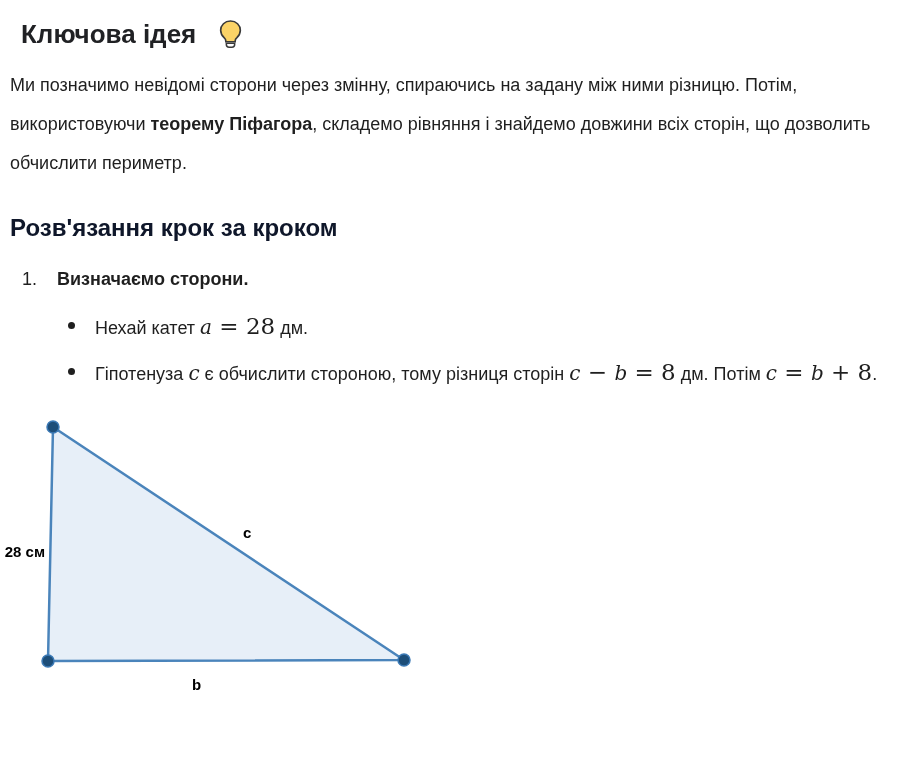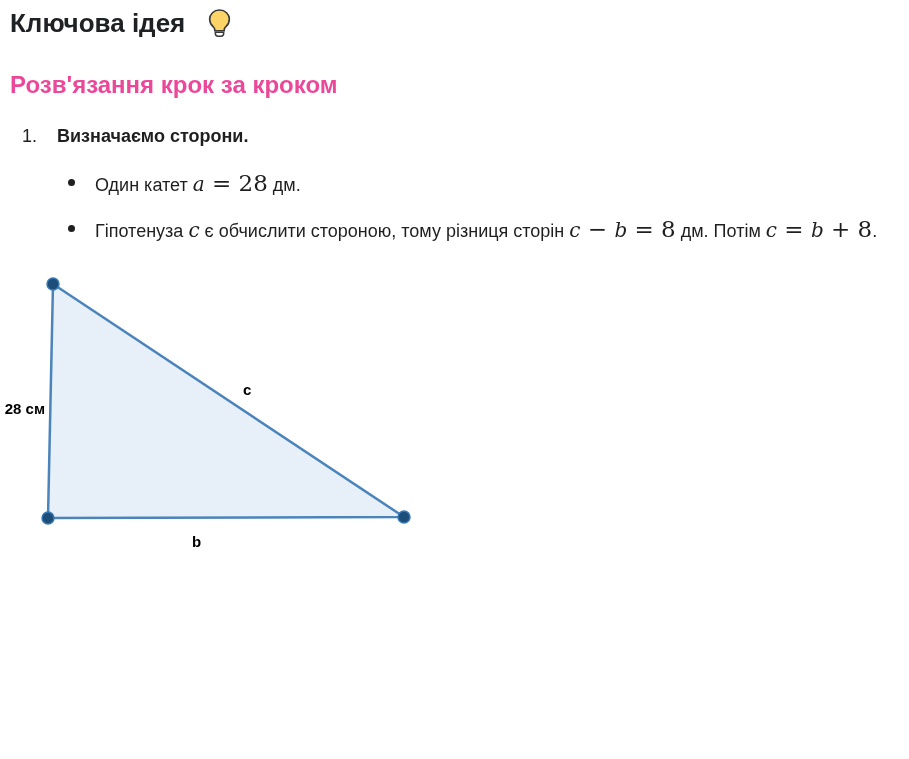--- a/index.html
+++ b/index.html
@@ -14,42 +14,42 @@
     font-family: "Liberation Sans", sans-serif;
     color: #1f1f1f;
   }
   .container {
     padding: 6px 10px 0 10px;
   }
   .key-idea-title {
     display: flex;
     align-items: center;
     gap: 22px;
-    margin: 0;
+    margin: 11px;
     font-size: 26px;
     font-weight: bold;
     line-height: 34px;
     color: #202124;
   }
   .bulb-icon svg { display: block; }
   .intro-paragraph {
     margin: 15px 0 0 0;
     max-width: 884px;
     font-size: 18px;
     line-height: 39px;
   }
   .b { font-weight: bold; }
   .m  { font-family: "DejaVu Serif", serif; font-size: 23px; }
   .mv { font-family: "DejaVu Serif", serif; font-size: 20px; font-style: italic; }
   .solution-heading {
     margin: 30px 0 0 0;
     font-size: 24px;
     font-weight: bold;
     line-height: 30px;
-    color: #ec4899;
+    color: #0f172a;
   }
   .steps {
     list-style: none;
     margin: 17px 0 0 0;
     padding: 0;
   }
   .step-row {
     display: flex;
     font-size: 18px;
     line-height: 39px;
@@ -101,34 +101,35 @@
   <h1 class="key-idea-title">
     <span>Ключова ідея</span>
     <span class="bulb-icon">
       <svg viewBox="0 0 24 28" width="25" height="29" aria-hidden="true">
         <path d="M12 1 C6.5 1 2.5 5 2.5 10 c0 3 1.5 5.4 3.3 7 1 .9 1.7 2 1.7 3.2 V21 h9 v-.8 c0-1.2 .6-2.3 1.7-3.2 1.8-1.6 3.3-4 3.3-7 0-5-4-9-9.5-9z" fill="#fbd367" stroke="#3a3a3a" stroke-width="1.6"></path>
         <path d="M8 22.5 h8 v1.2 a2.6 2.6 0 0 1 -2.6 2.6 h-2.8 a2.6 2.6 0 0 1 -2.6 -2.6 z" fill="#ffffff" stroke="#3a3a3a" stroke-width="1.5"></path>
       </svg>
     </span>
   </h1>
 
+  <p class="intro-paragraph"><span>Ми позначимо невідомі сторони через змінну, спираючись на задану між ними різницю. Потім, використовуючи </span><span class="b">теорему Піфагора</span><span>, складемо рівняння і знайдемо довжини всіх сторін, що дозволить обчислити периметр.</span></p>
 
   <h2 class="solution-heading">Розв'язання крок за кроком</h2>
 
   <ol class="steps">
     <li class="step-row">
       <span class="step-number">1.</span>
       <span class="step-title">Визначаємо сторони.</span>
     </li>
   </ol>
 
   <ul class="bullets">
     <li>
       <span class="bullet-dot"></span>
-      <span class="bullet-text"><span>Один катет </span><span class="mv">a</span><span class="m"> = 28</span><span> дм.</span></span>
+      <span class="bullet-text"><span>Нехай катет </span><span class="mv">a</span><span class="m"> = 28</span><span> дм.</span></span>
     </li>
     <li>
       <span class="bullet-dot"></span>
       <span class="bullet-text"><span>Гіпотенуза </span><span class="mv">c</span><span> є обчислити стороною, тому різниця сторін </span><span class="mv">c</span><span class="m"> − </span><span class="mv">b</span><span class="m"> = 8</span><span> дм. Потім </span><span class="mv">c</span><span class="m"> = </span><span class="mv">b</span><span class="m"> + 8</span><span>.</span></span>
     </li>
   </ul>
 
   <figure class="triangle-figure">
     <svg width="440" height="292" viewBox="0 0 440 292">
       <polygon points="53,26 48,260 404,259" stroke-width="2.5" stroke-linejoin="round" fill="#e7eff8" stroke="#4a84bb"></polygon>

